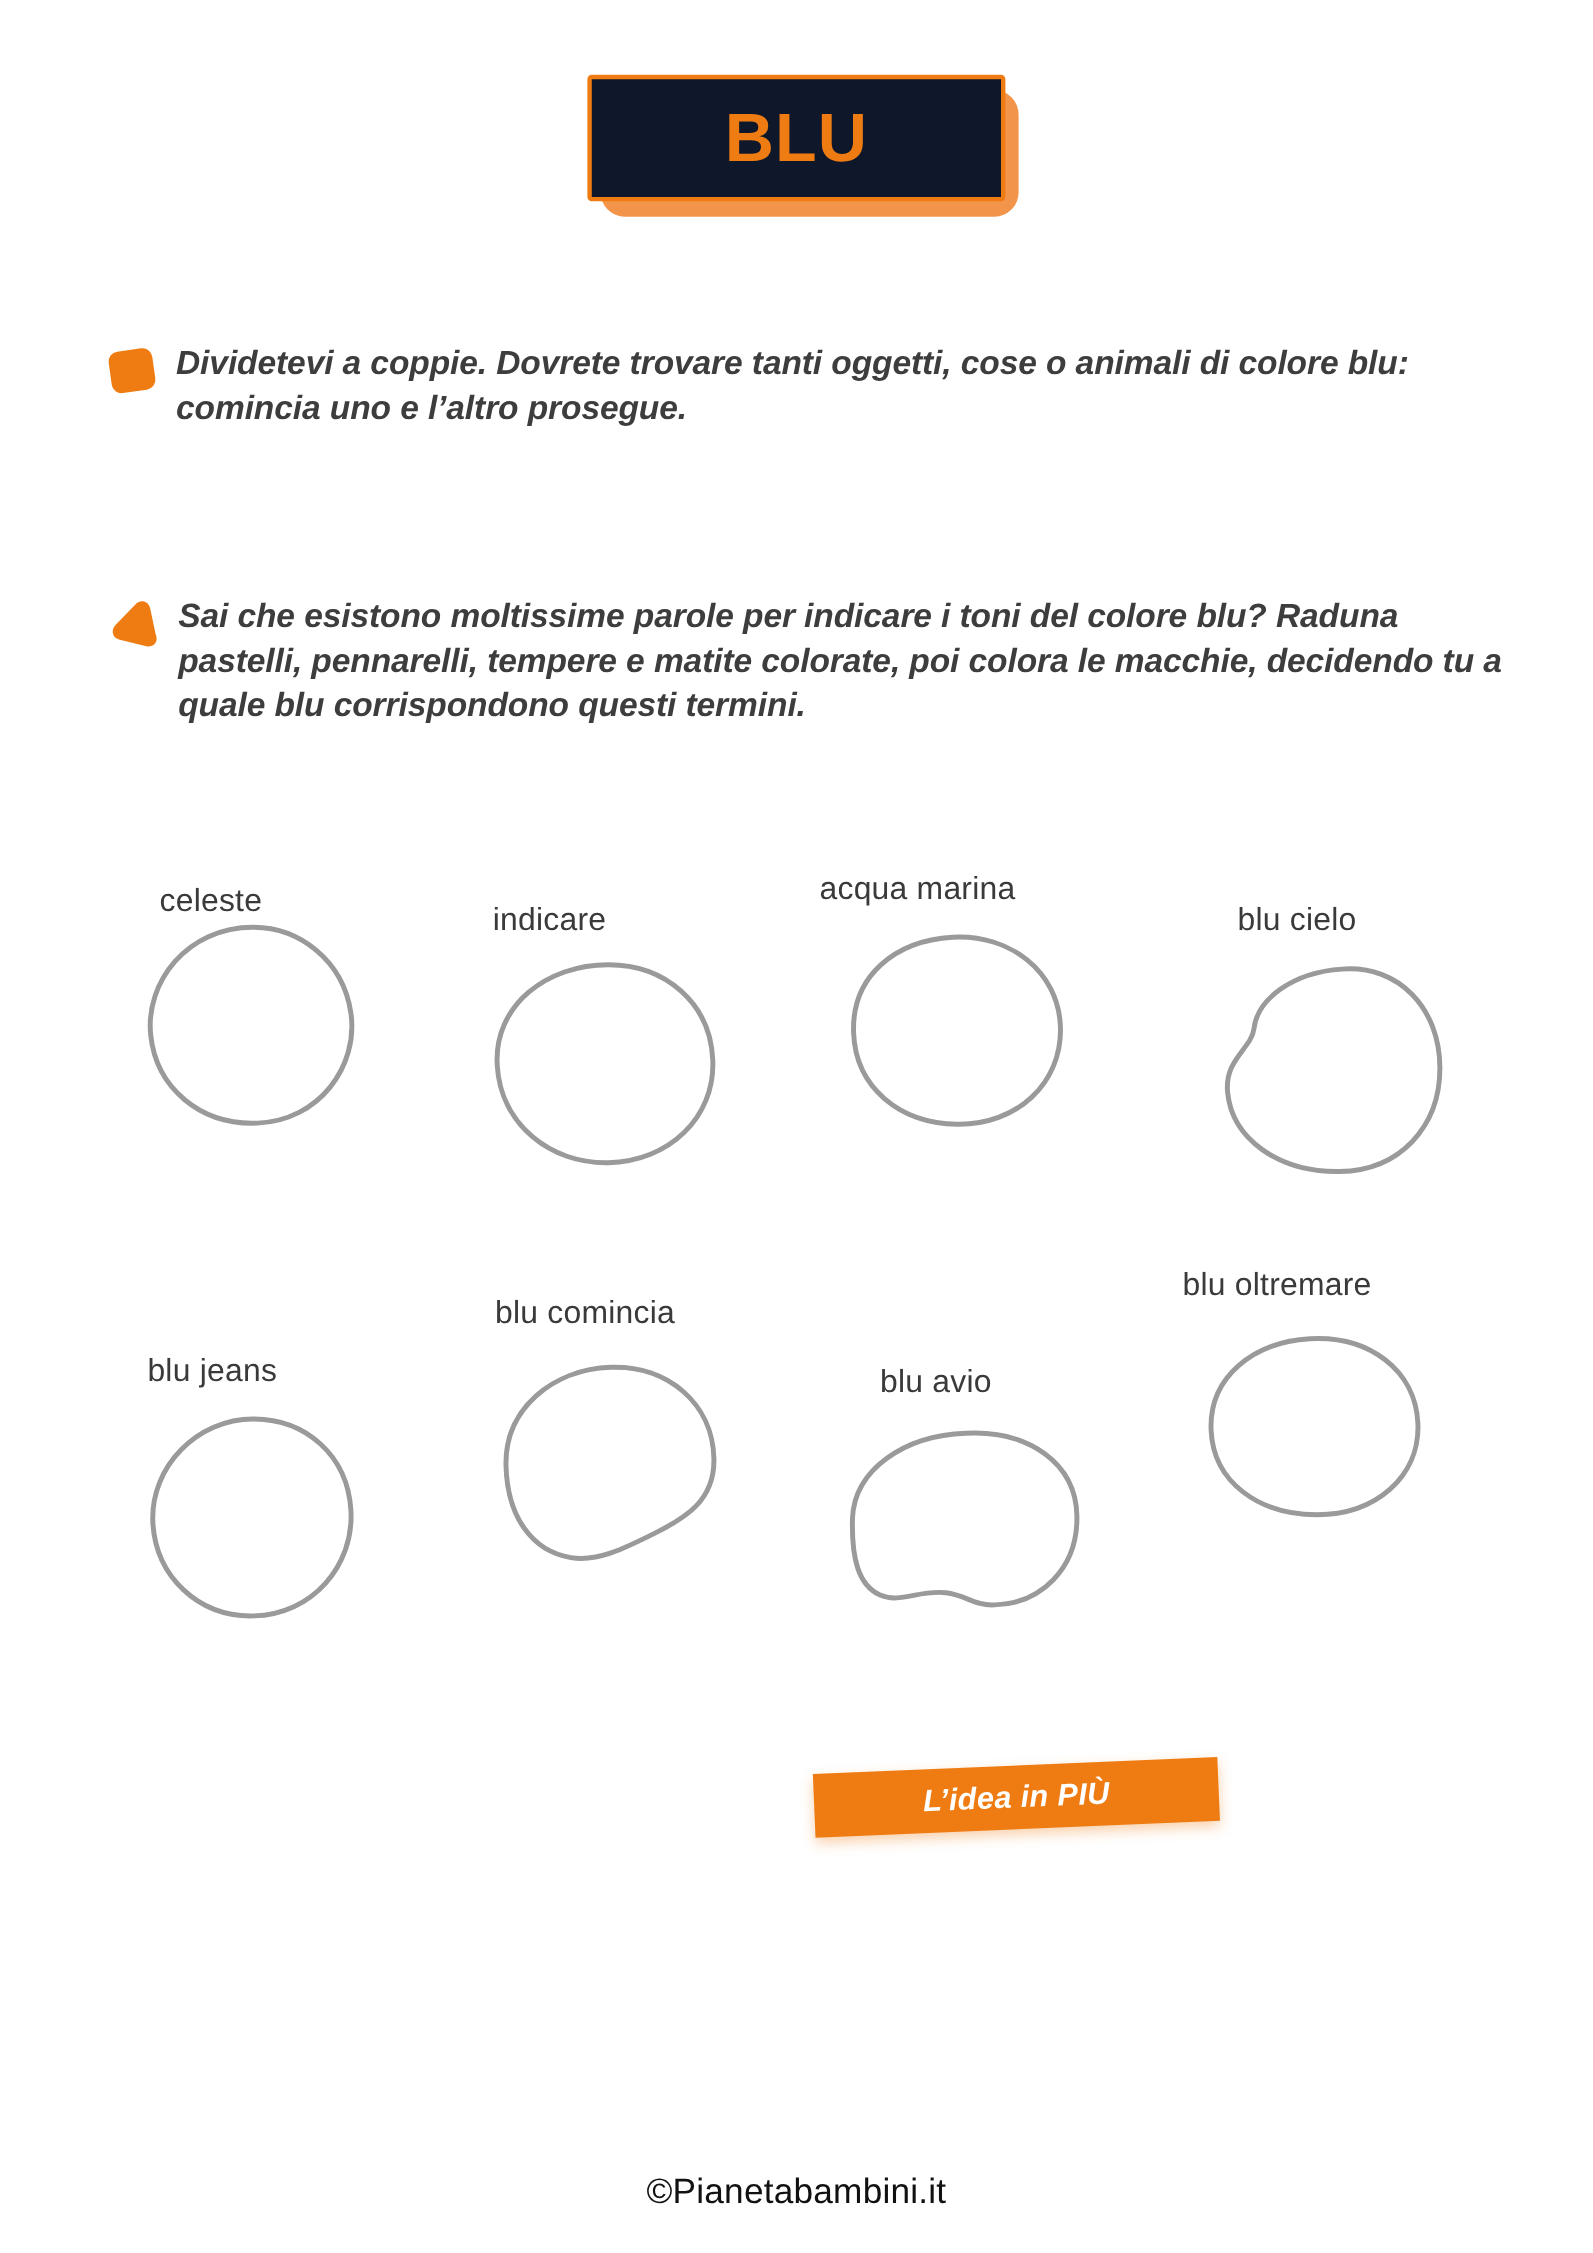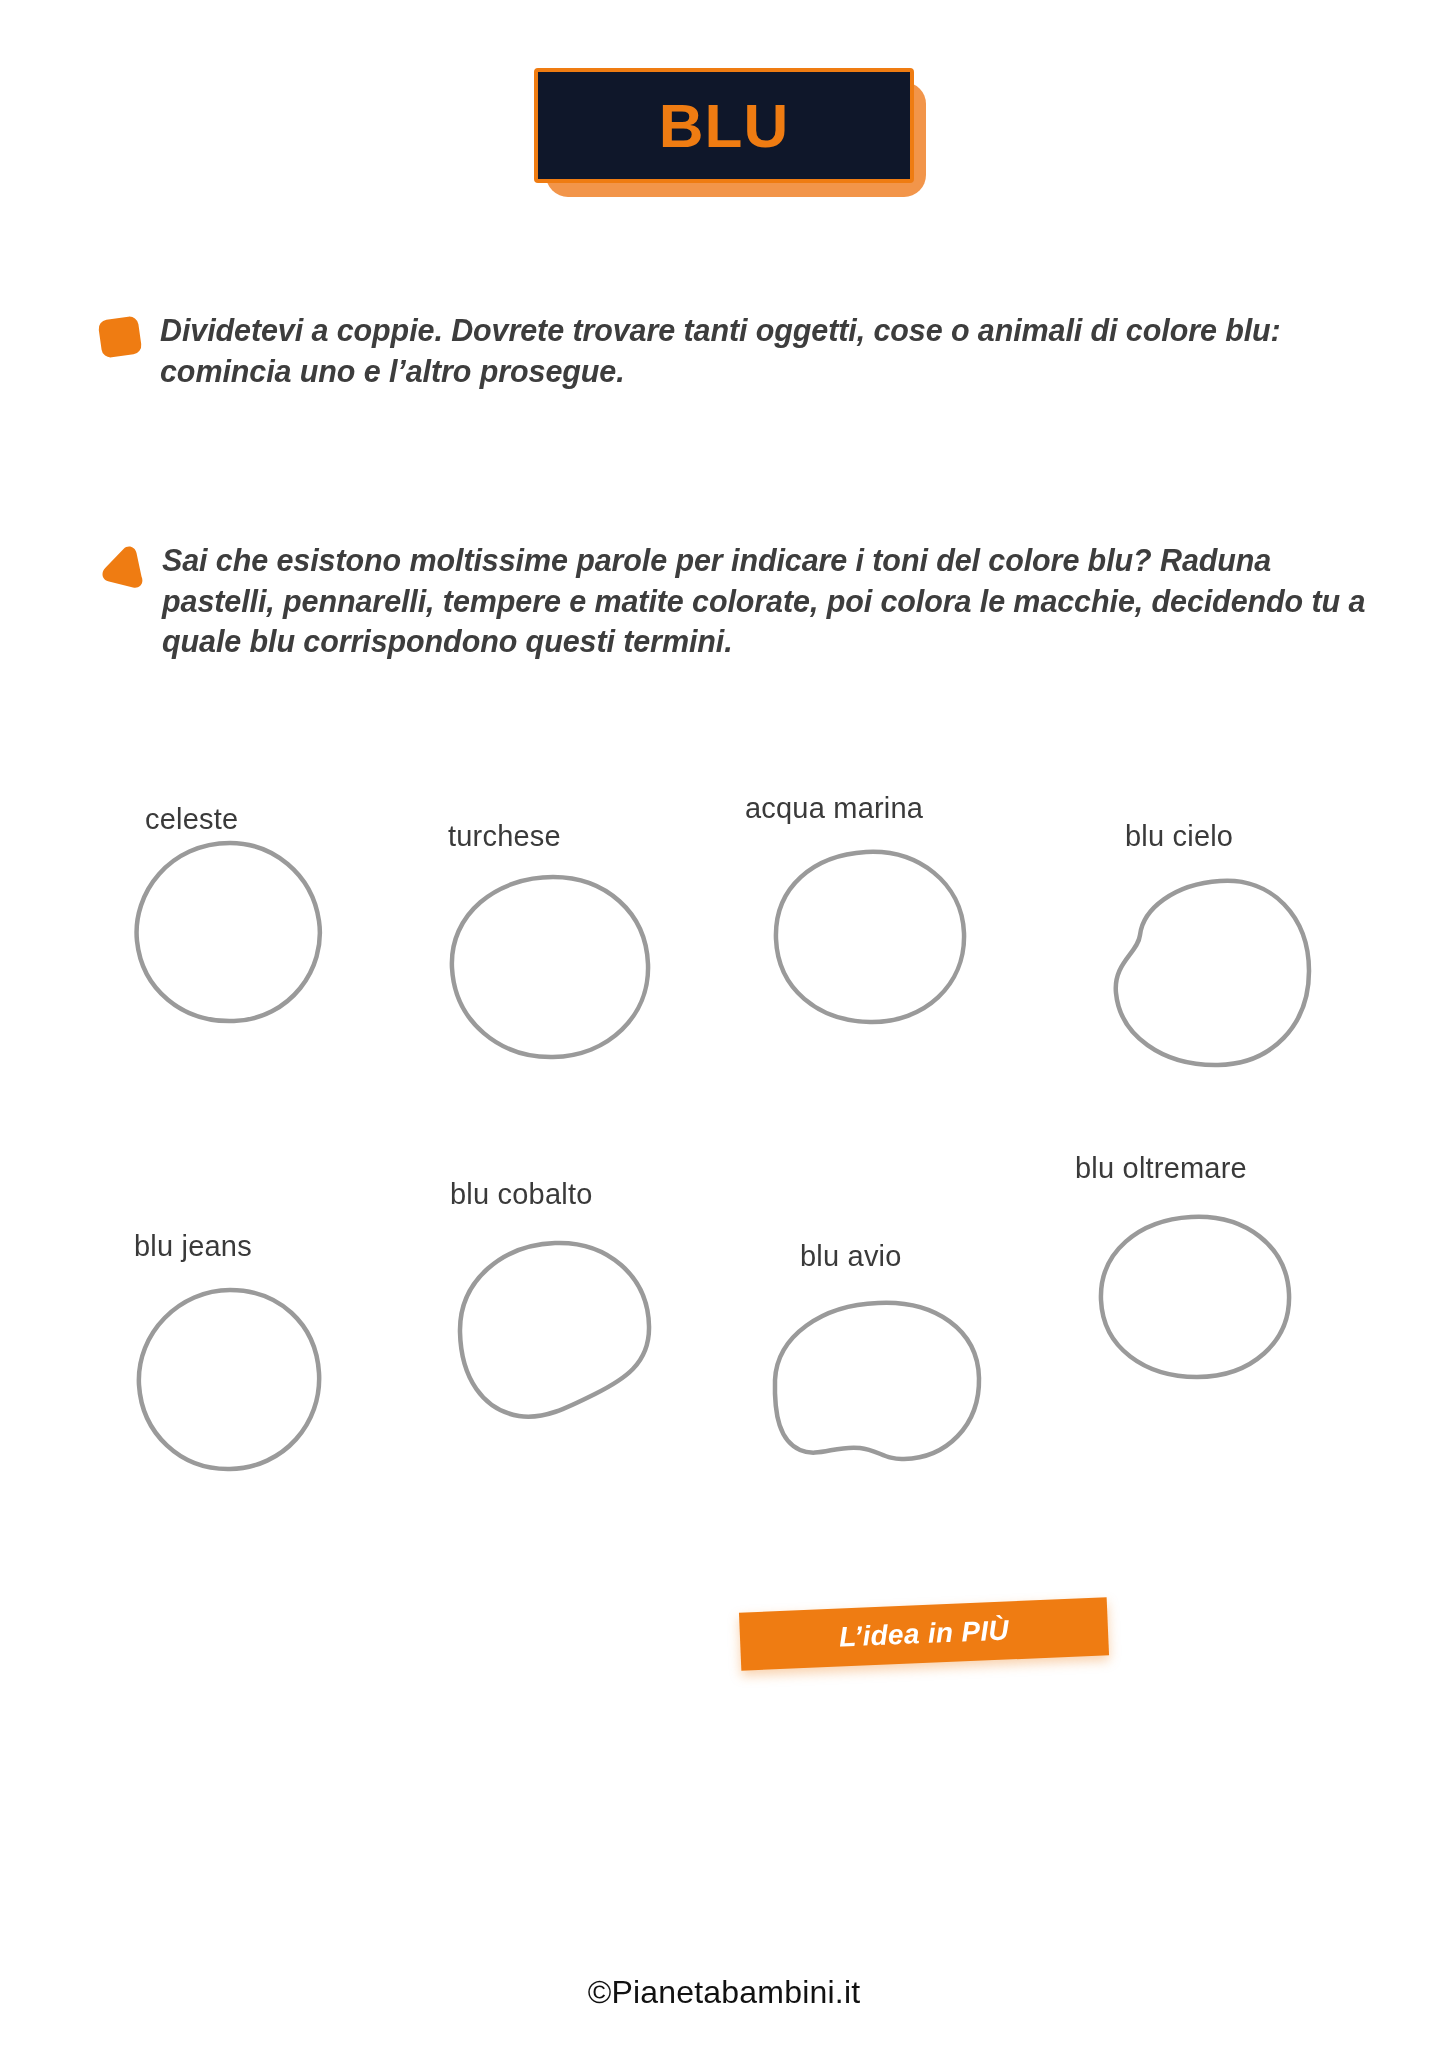--- a/index.html
+++ b/index.html
@@ -189,21 +189,21 @@
 </div>
 
 <div class="blob-item" style="left:130px; top:765px; width:230px; height:280px;">
   <span class="blob-label" style="left:15px; top:0px;margin-top:38px;">celeste</span>
   <svg class="blob-svg" style="left:0px; top:72px;" width="200" height="190" viewBox="0 0 200 190">
     <path d="M100 6 C142 6 182 36 189 84 C196 132 160 182 104 184 C52 186 12 152 7 104 C2 56 40 6 100 6 Z" fill="#ffffff" stroke="#9a9a9a" stroke-width="4.5" stroke-linejoin="round"></path>
   </svg>
 </div>
 
 <div class="blob-item" style="left:430px; top:820px; width:230px; height:280px;">
-  <span class="blob-label" style="left:18px; top:0px;">turchese</span>
+  <span class="blob-label" style="left:18px; top:0px;">indicare</span>
   <svg class="blob-svg" style="left:15px; top:52px;" width="210" height="190" viewBox="0 0 210 190">
     <path d="M108 5 C160 5 201 40 203 92 C205 144 163 184 108 185 C55 186 10 150 7 96 C4 42 52 5 108 5 Z" fill="#ffffff" stroke="#9a9a9a" stroke-width="4.5" stroke-linejoin="round"></path>
   </svg>
 </div>
 
 <div class="blob-item" style="left:745px; top:792px; width:260px; height:280px;">
   <span class="blob-label" style="left:0px; top:0px;">acqua marina</span>
   <svg class="blob-svg" style="left:25px; top:55px;" width="200" height="180" viewBox="0 0 200 180">
     <path d="M96 5 C148 2 192 36 194 86 C196 138 154 176 100 175 C48 174 8 142 6 92 C4 40 44 8 96 5 Z" fill="#ffffff" stroke="#9a9a9a" stroke-width="4.5" stroke-linejoin="round"></path>
   </svg>
@@ -217,21 +217,21 @@
 </div>
 
 <div class="blob-item" style="left:130px; top:1230px; width:240px; height:280px;">
   <span class="blob-label" style="left:4px; top:0px;">blu jeans</span>
   <svg class="blob-svg" style="left:2px; top:55px;" width="195" height="190" viewBox="0 0 195 190">
     <path d="M98 5 C146 5 184 38 187 88 C190 138 152 183 98 184 C48 185 10 148 7 100 C4 48 48 5 98 5 Z" fill="#ffffff" stroke="#9a9a9a" stroke-width="4.5" stroke-linejoin="round"></path>
   </svg>
 </div>
 
 <div class="blob-item" style="left:450px; top:1178px; width:250px; height:280px;">
-  <span class="blob-label" style="left:0px; top:0px;">blu cobalto</span>
+  <span class="blob-label" style="left:0px; top:0px;">blu comincia</span>
   <svg class="blob-svg" style="left:5px; top:60px;" width="200" height="185" viewBox="0 0 200 185">
     <path d="M100 5 C152 3 193 38 194 88 C195 126 168 142 140 156 C112 170 88 182 64 178 C28 172 6 140 5 94 C4 42 48 7 100 5 Z" fill="#ffffff" stroke="#9a9a9a" stroke-width="4.5" stroke-linejoin="round"></path>
   </svg>
 </div>
 
 <div class="blob-item" style="left:760px; top:1240px; width:270px; height:280px;">
   <span class="blob-label" style="left:40px; top:0px;">blu avio</span>
   <svg class="blob-svg" style="left:10px; top:58px;" width="215" height="165" viewBox="0 0 215 165">
     <path d="M108 5 C165 2 208 32 209 80 C210 128 176 160 134 161 C116 162 108 152 90 150 C66 147 48 160 30 152 C10 143 4 118 5 82 C7 38 52 7 108 5 Z" fill="#ffffff" stroke="#9a9a9a" stroke-width="4.5" stroke-linejoin="round"></path>
   </svg>

